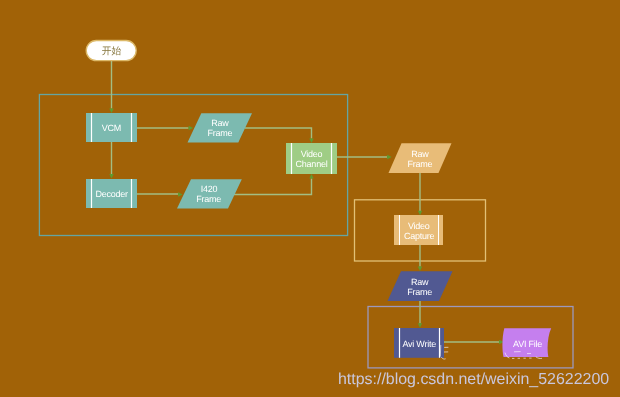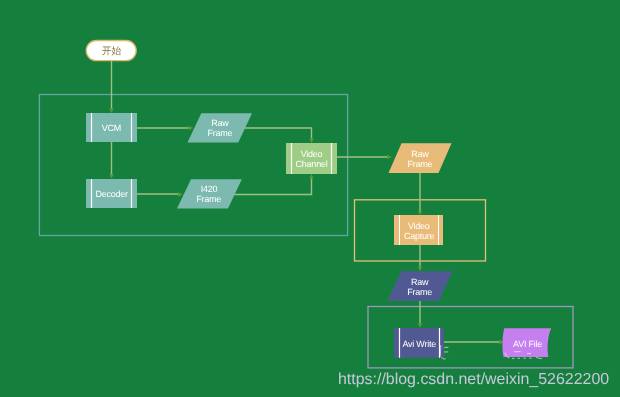--- a/index.html
+++ b/index.html
@@ -1,19 +1,19 @@
 <!DOCTYPE html>
 <html><head>
 <meta charset="utf-8">
 <style>
   html,body{margin:0;padding:0;}
   body{width:620px;height:397px;background:#ffffff;overflow:hidden;
        -webkit-font-smoothing:antialiased;text-rendering:geometricPrecision;
        font-family:"Liberation Sans","DejaVu Sans",sans-serif;}
-  #stage{position:relative;width:620px;height:397px;background:#15803d;}
+  #stage{position:relative;width:620px;height:397px;background:#a16207;}
   svg#diagram{position:absolute;left:0;top:0;width:620px;height:397px;display:block;
               transform:translateZ(0);}
   .nlabel{font-family:"Liberation Sans","DejaVu Sans",sans-serif;font-size:9px;
           -webkit-font-smoothing:antialiased;
           letter-spacing:-0.25px;fill:#ffffff;text-anchor:middle;dominant-baseline:middle;}
   .startlabel{font-family:"Liberation Sans","DejaVu Sans",sans-serif;font-size:9.8px;
           fill:#87773f;text-anchor:middle;dominant-baseline:middle;}
   .wm{font-family:"Liberation Sans","DejaVu Sans",sans-serif;font-size:15.95px;
       fill:#c9c7dd;text-anchor:start;}
 </style>

